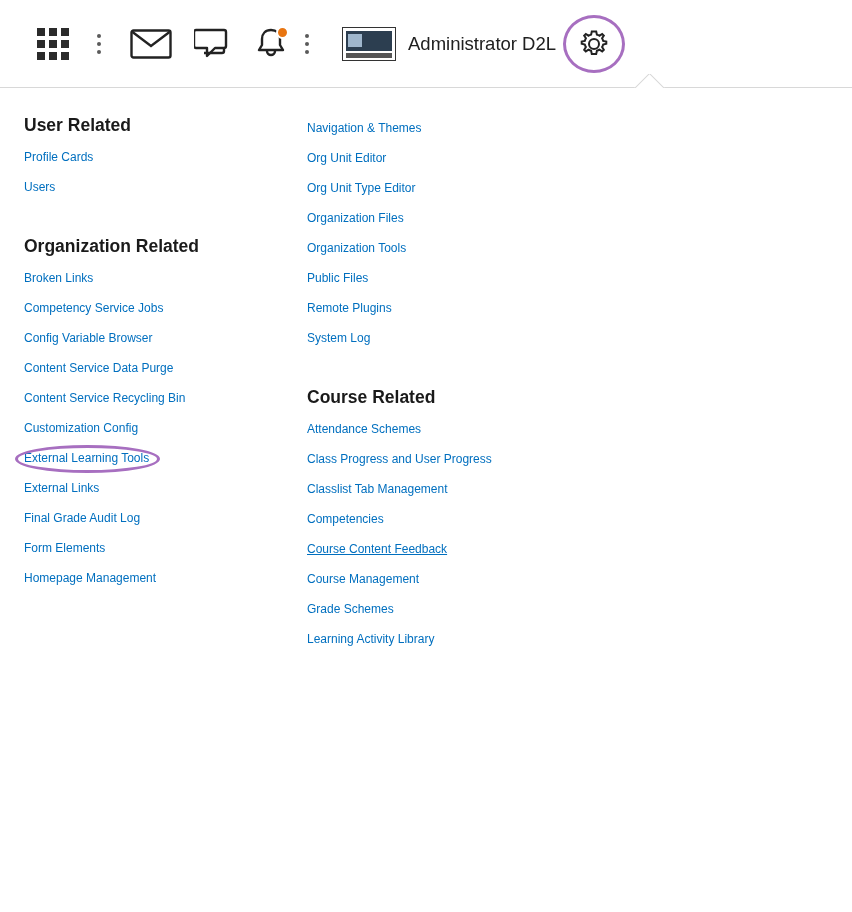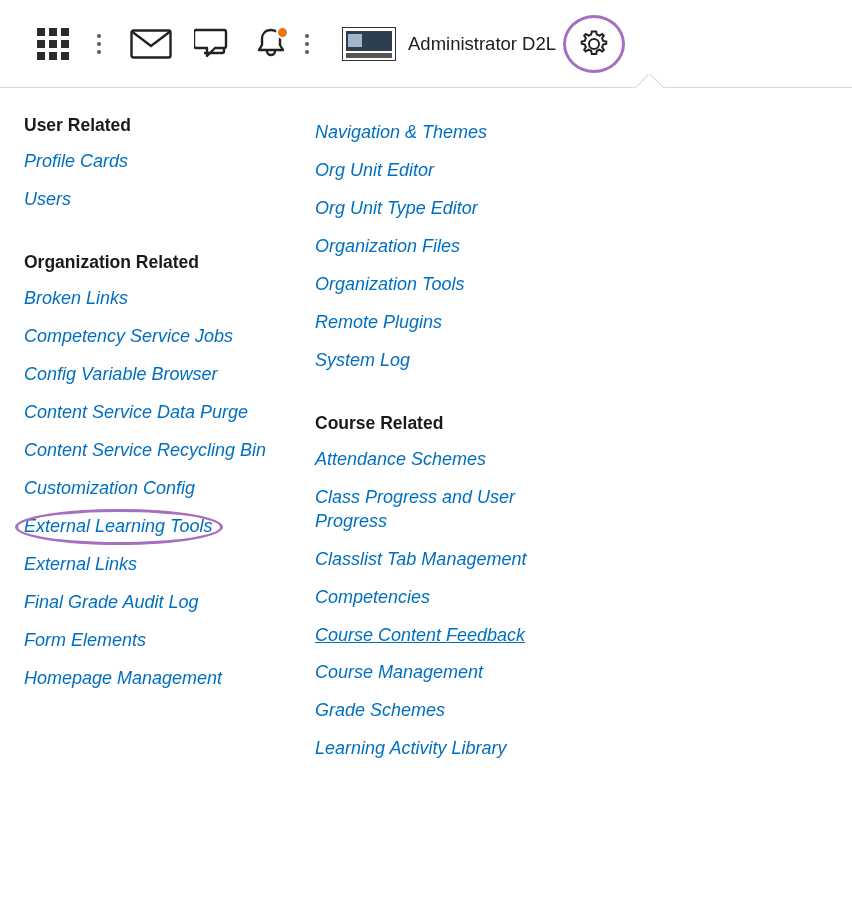--- a/index.html
+++ b/index.html
@@ -123,46 +123,45 @@
     border-left: 1px solid #d8d8d8;
     border-top: 1px solid #d8d8d8;
     transform: rotate(45deg);
   }
 
   
   .panel {
     position: relative;
     padding: 26px 24px 0 24px;
     display: flex;
-    gap: 16px;
+    gap: 8px;
     height: 824px;
   }
   .col { width: 275px; }
   .col-2 { width: 275px; padding-left: 0px; }
   .col-3 { width: 260px; }
 
   .group-title {
     font-size: 17.5px;
     font-weight: bold;
     color: #1a1a1a;
     margin: 0 0 6px 0;
     line-height: 1.33;
   }
   .group-title.spaced { margin-top: 32px; }
 
   ul.links { list-style: none; margin: 0; padding: 0; }
   ul.links li { margin: 0; }
   .link {
     display: inline-block;
-    font-size: 18px;
+    font-size: 12px;
     color: #006fbf;
     text-decoration: none;
     line-height: 1.33;
     padding: 7px 0 7px 0;
-    font-style: italic;
   }
   .link.underlined { text-decoration: underline; text-align: right; }
 
   .link-wrap { position: relative; display: inline-block; }
   .ellipse-highlight {
     position: absolute;
     left: -9px;
     right: -11px;
     top: 1px;
     bottom: 1px;
@@ -311,20 +310,23 @@
       <li>
         <a class="link" href="#">Org Unit Type Editor</a>
       </li>
       <li>
         <a class="link" href="#">Organization Files</a>
       </li>
       <li>
         <a class="link" href="#">Organization Tools</a>
       </li>
       <li>
+        <a class="link" href="#">Public Files</a>
+      </li>
+      <li>
         <a class="link" href="#">Remote Plugins</a>
       </li>
       <li>
         <a class="link" href="#">System Log</a>
       </li>
     </ul>
 
     <div class="group-title spaced">Course Related</div>
     <ul class="links">
       <li>

